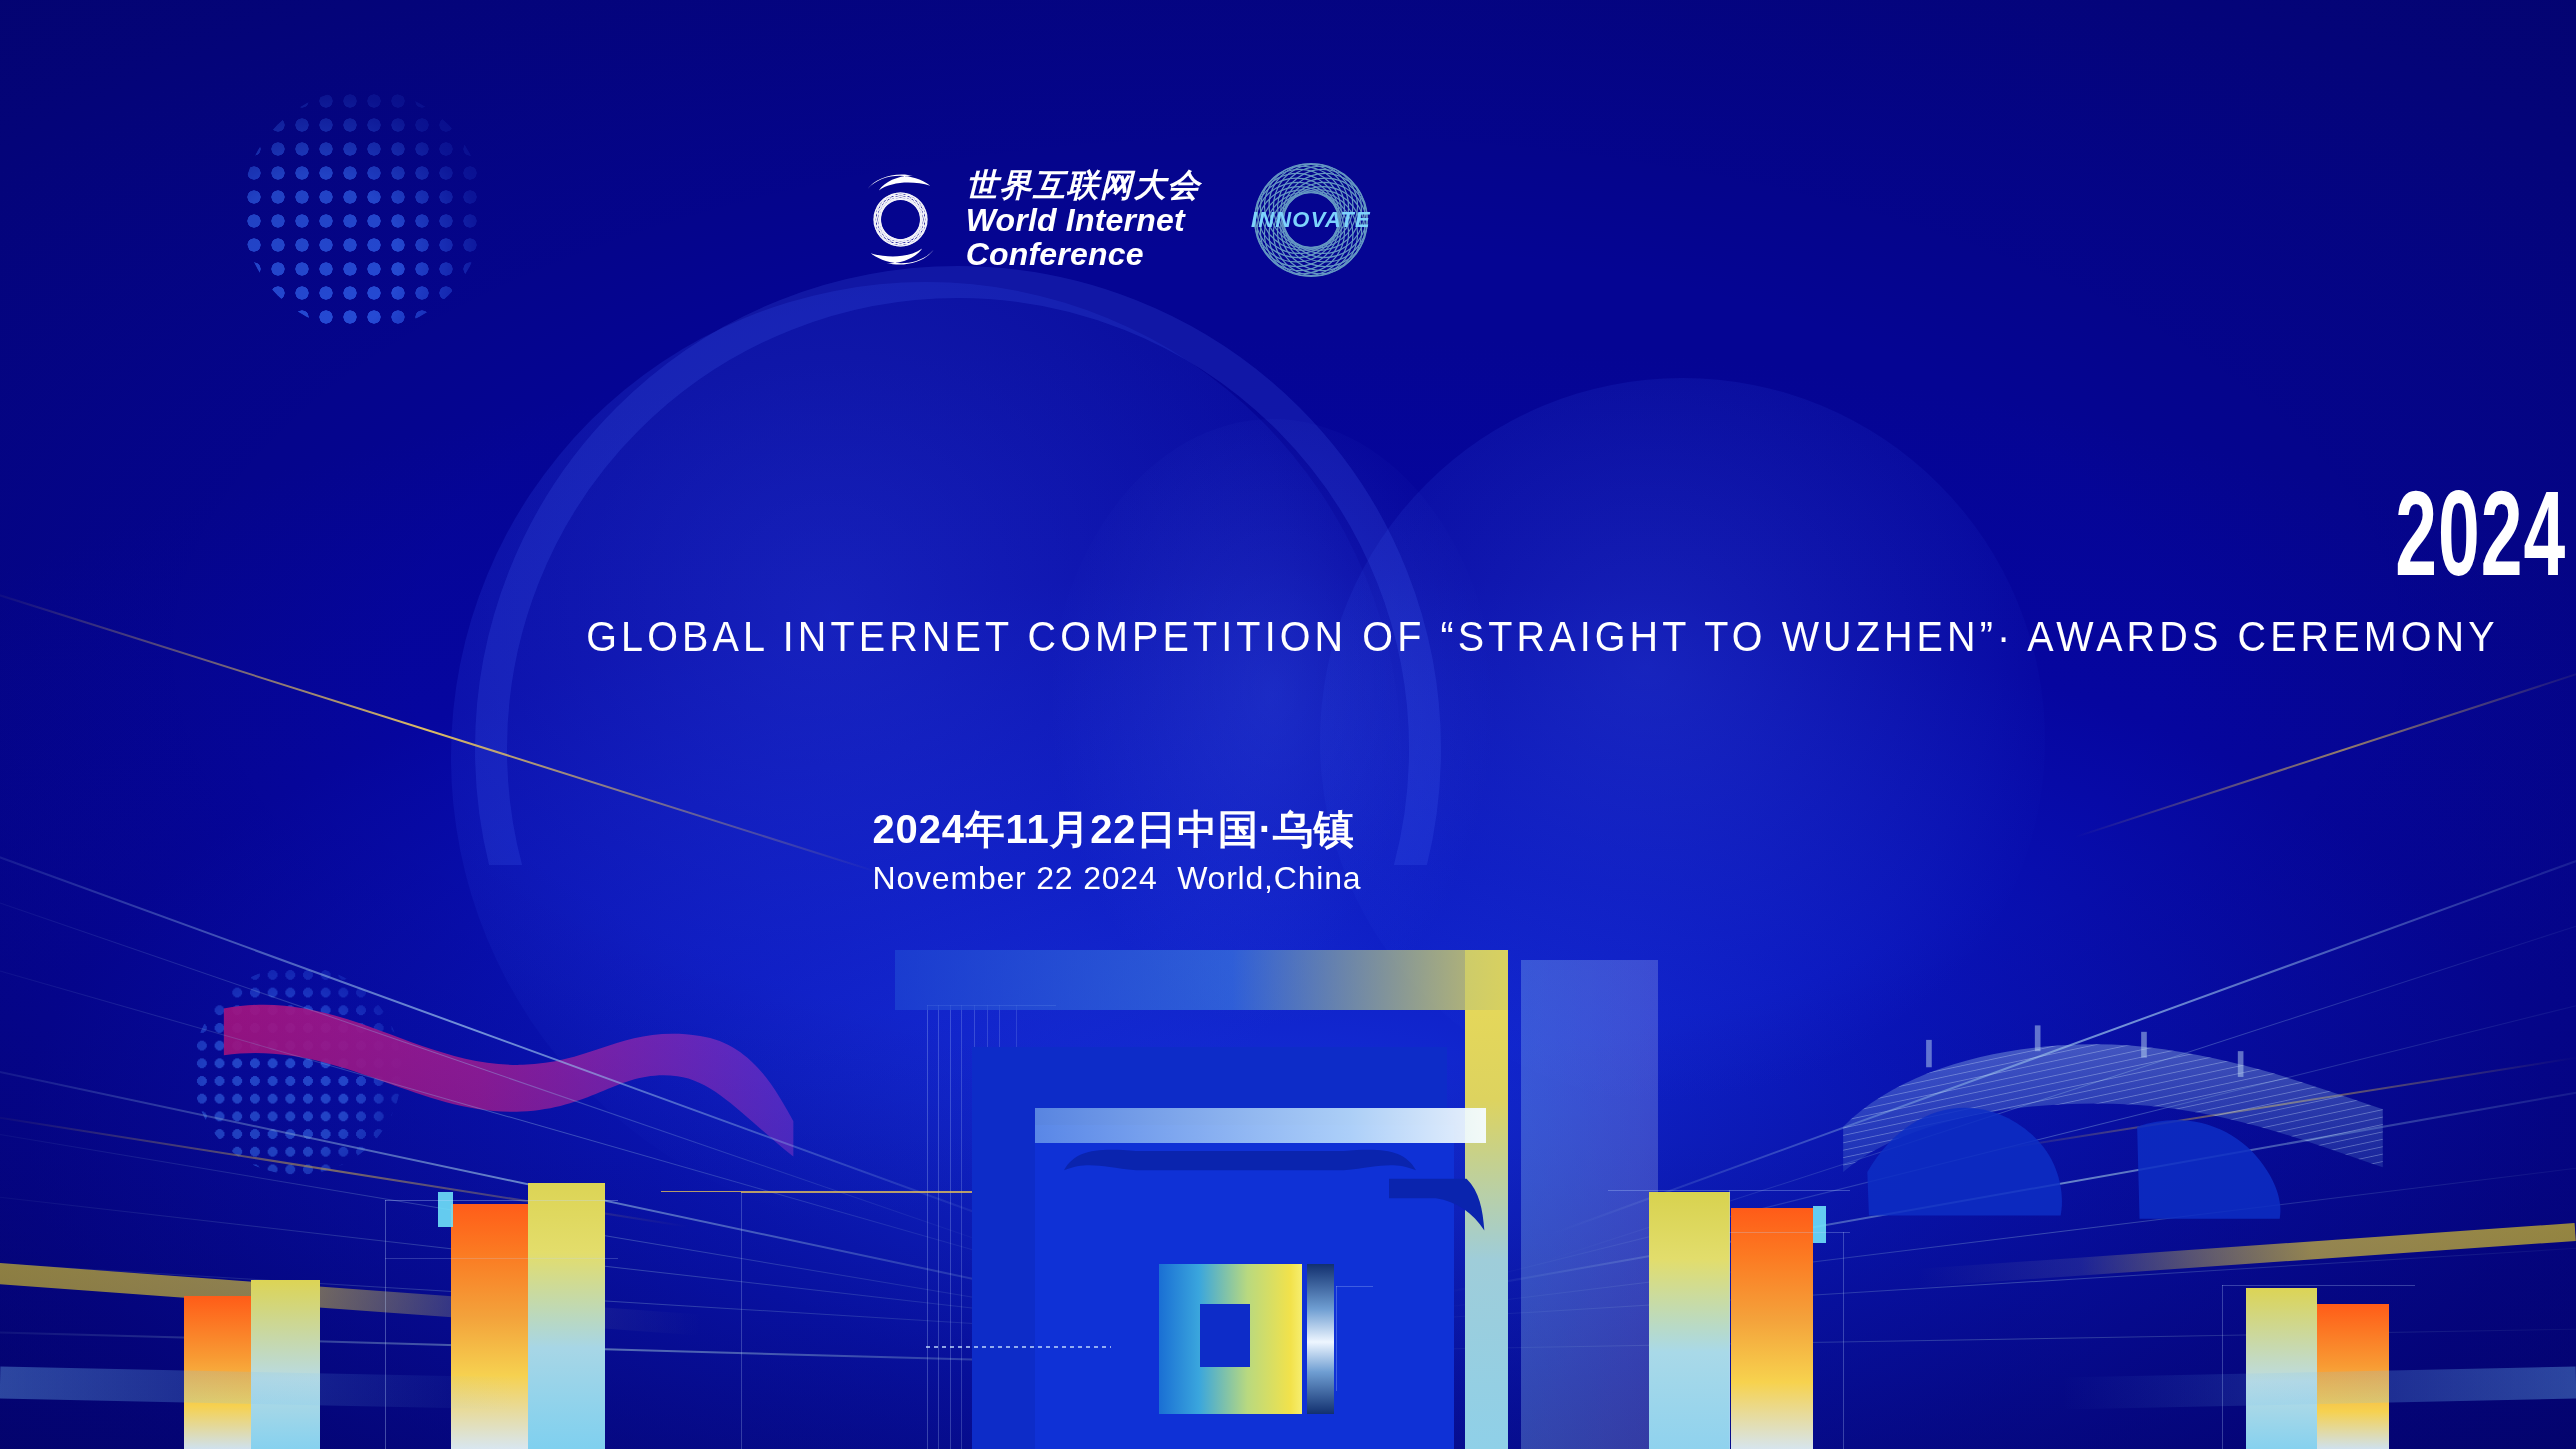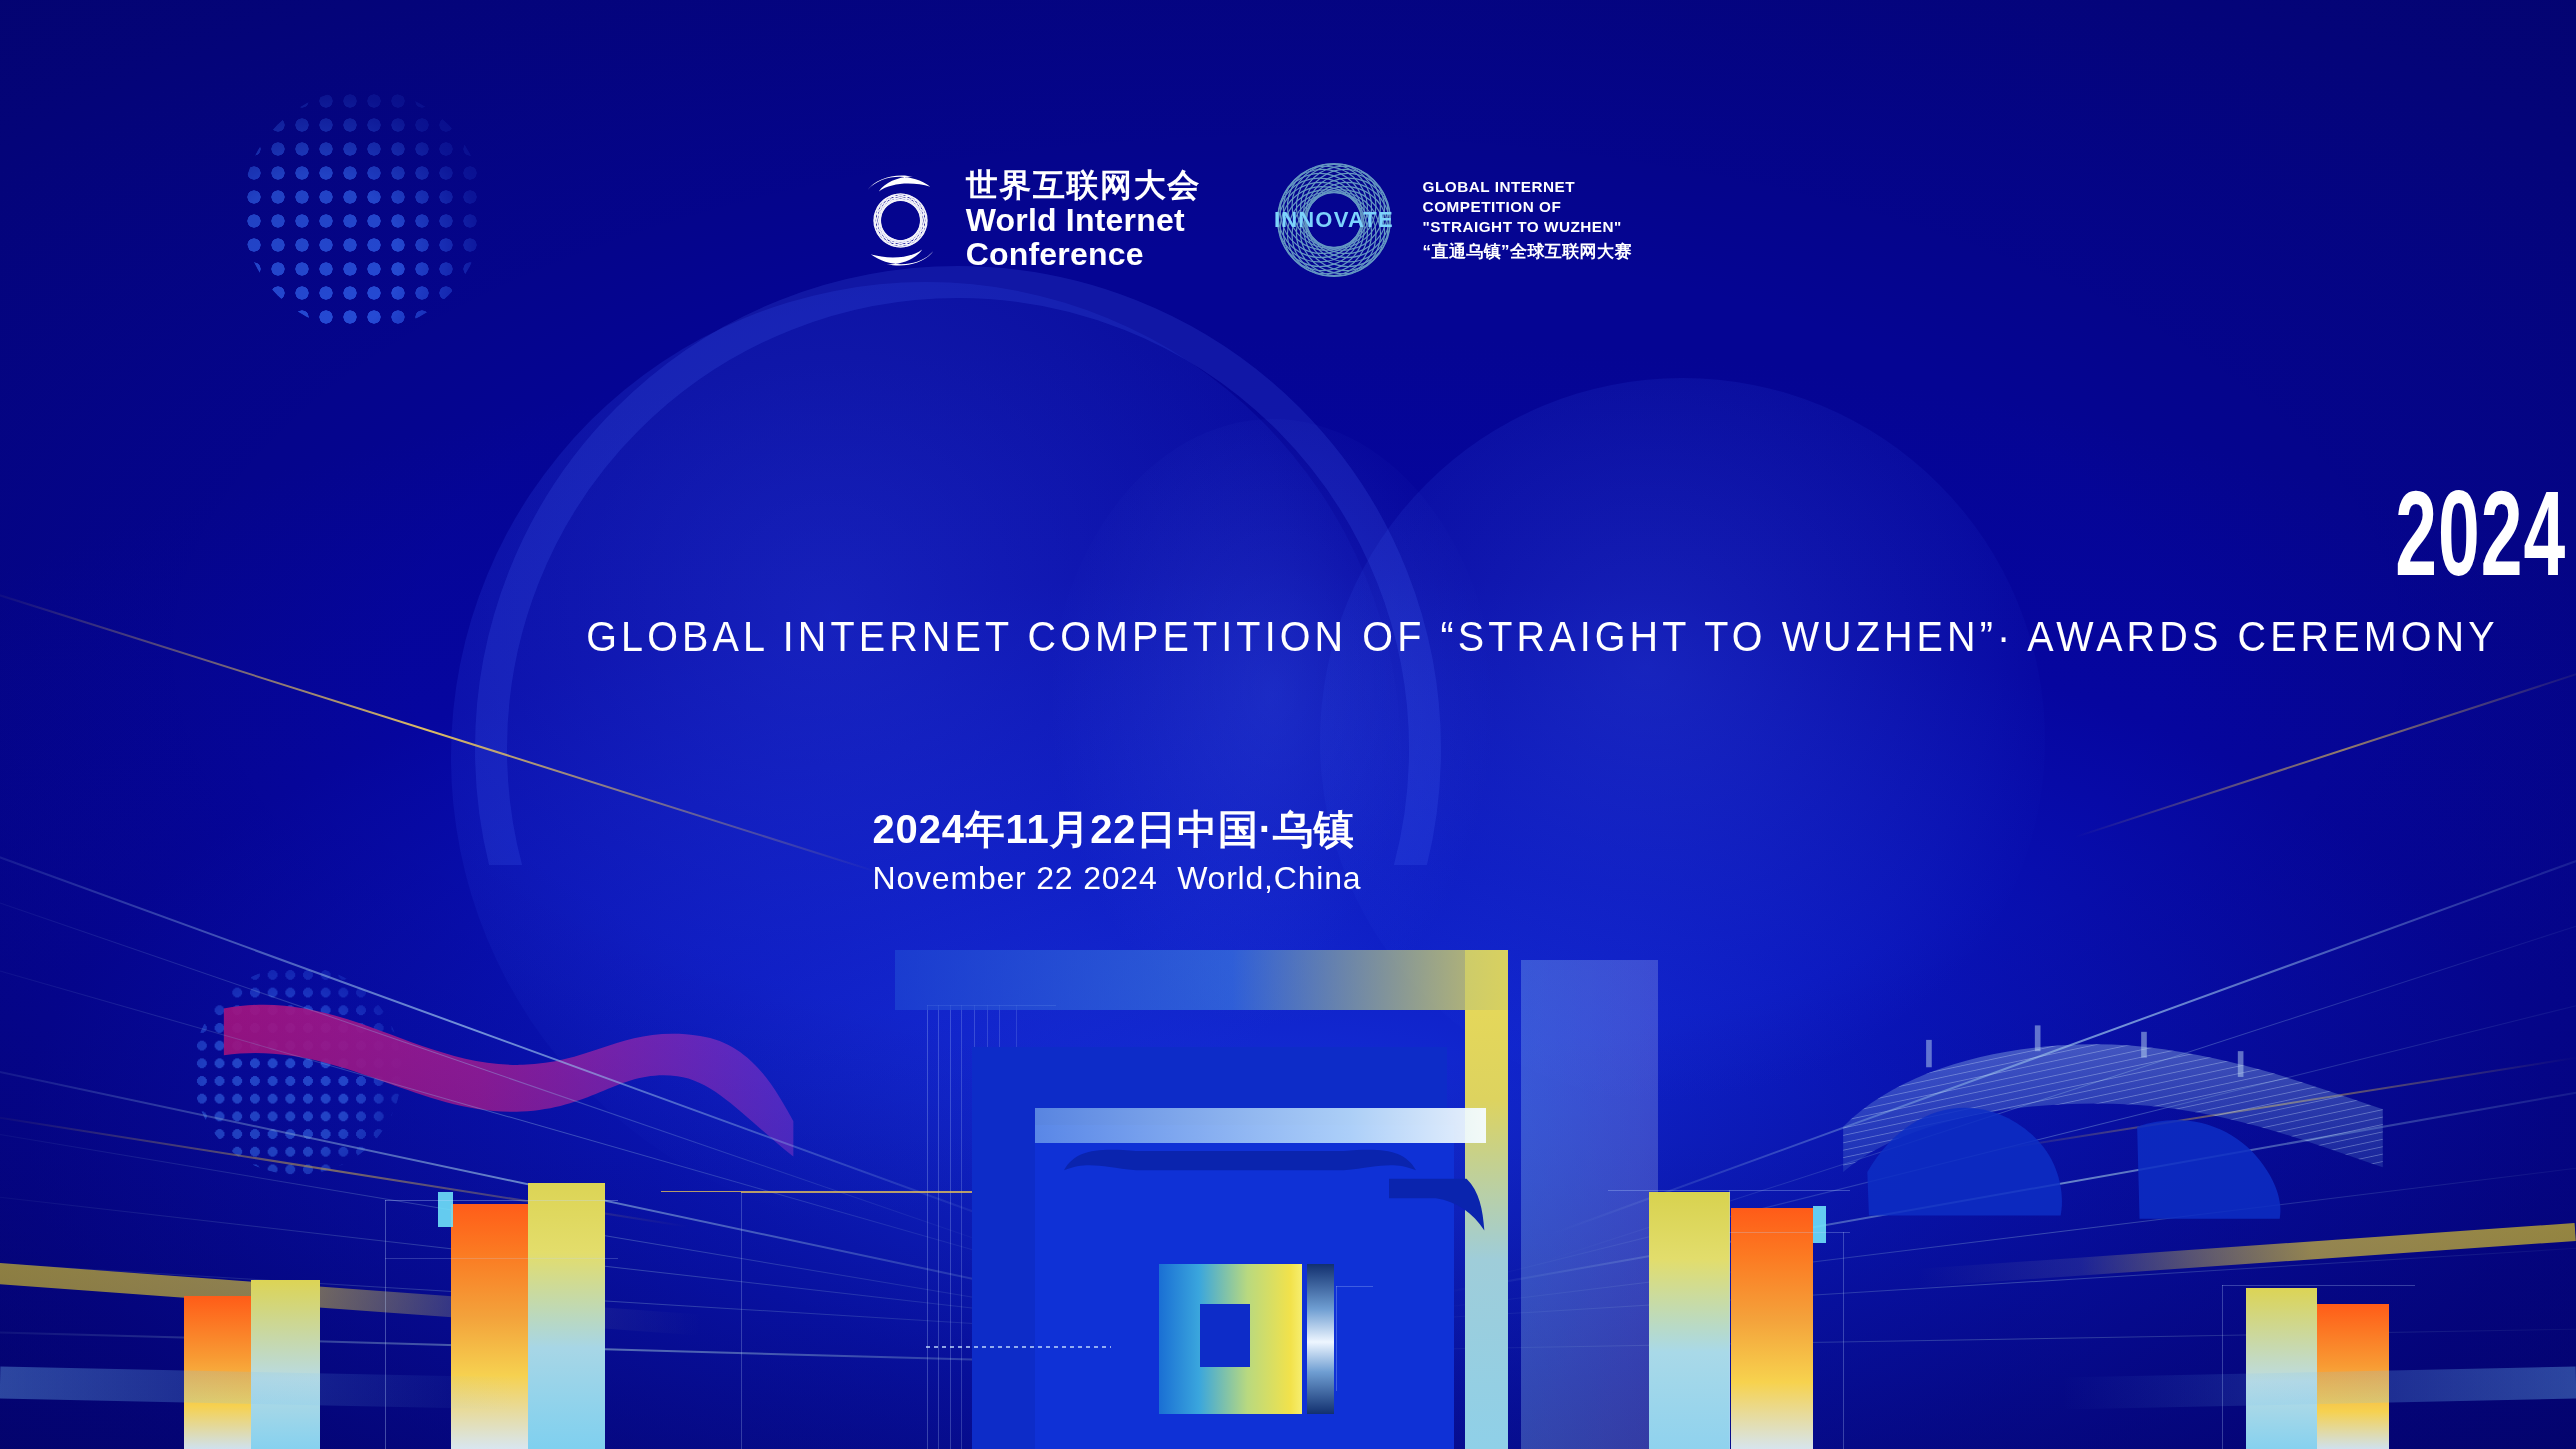--- a/index.html
+++ b/index.html
@@ -42,21 +42,21 @@
      -webkit-mask-image:radial-gradient(circle at 40% 60%, #000 40%, rgba(0,0,0,.3) 75%, rgba(0,0,0,0) 100%);
      mask-image:radial-gradient(circle at 40% 60%, #000 40%, rgba(0,0,0,.3) 75%, rgba(0,0,0,0) 100%);}
 
   
   .streak{transform-origin:0 0;background:linear-gradient(90deg,rgba(150,200,255,0),rgba(170,215,255,.75),rgba(150,200,255,0));height:1.6px;}
   .streak.thin{height:0.8px;opacity:.55;}
   .gold{background:linear-gradient(90deg,rgba(210,170,60,0),rgba(232,198,96,.95),rgba(210,170,60,0));height:2.4px;}
   .goldthin{background:linear-gradient(90deg,rgba(210,170,60,0),rgba(226,190,90,.7),rgba(210,170,60,0));height:1.6px;}
 
   
-  #logo-row{left:853px;top:149px;display:flex;gap:62px;}
+  #logo-row{left:853px;top:149px;display:flex;align-items:center;gap:39px;font-style:italic;}
   .wic{display:flex;align-items:center;gap:17.7px;}
   .wic-text{color:#fff;line-height:1.08;}
   .wic-cn{font-size:32px;font-weight:700;letter-spacing:1.6px;}
   .wic-en{font-size:32px;font-weight:700;letter-spacing:0.2px;}
   .inv{display:flex;align-items:center;gap:17.7px;}
   .inv-text{color:#fff;line-height:1.32;}
   .inv-en{font-size:15.3px;font-weight:700;letter-spacing:0.5px;}
   .inv-cn{font-size:17px;font-weight:700;letter-spacing:0.4px;margin-top:3.2px;}
 
   
@@ -186,26 +186,20 @@
               <circle cx="88" cy="70" r="52" transform="rotate(270 88 88)"></circle>
             <circle cx="88" cy="70" r="52" transform="rotate(288 88 88)"></circle>
               <circle cx="88" cy="70" r="52" transform="rotate(306 88 88)"></circle>
             <circle cx="88" cy="70" r="52" transform="rotate(324 88 88)"></circle>
               <circle cx="88" cy="70" r="52" transform="rotate(342 88 88)"></circle>
           </g>
         </svg>
         <div class="abs" style="left:0;top:50%;width:142px;transform:translateY(-50%);text-align:center;
              color:#7dd3fc;font-size:22px;font-weight:700;letter-spacing:1.2px;">INNOVATE</div>
       </div>
-      <div class="inv-text">
-        <div class="inv-en">GLOBAL INTERNET</div>
-        <div class="inv-en">COMPETITION OF</div>
-        <div class="inv-en">"STRAIGHT TO WUZHEN"</div>
-        <div class="inv-cn">“直通乌镇”全球互联网大赛</div>
-      </div>
     </div>
   </div>
 
   <div class="abs" id="title-block">
     <div id="title-main">
       <span id="title-year">2024</span>
     </div>
     <div id="title-sub">GLOBAL INTERNET COMPETITION OF “STRAIGHT TO WUZHEN”· AWARDS CEREMONY</div>
   </div>
 

